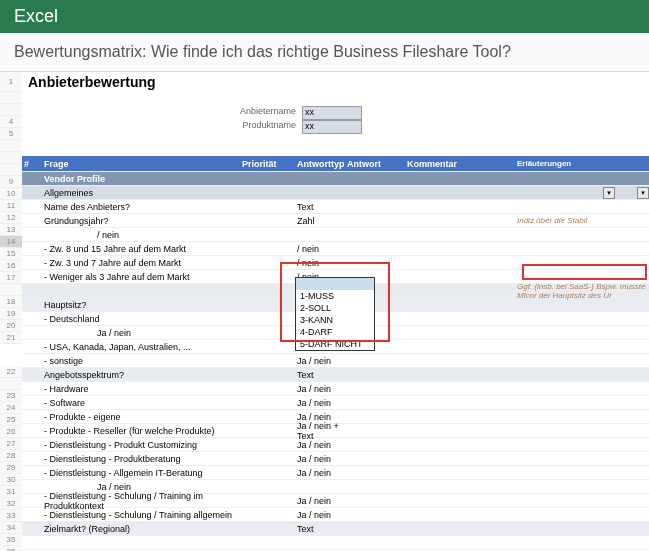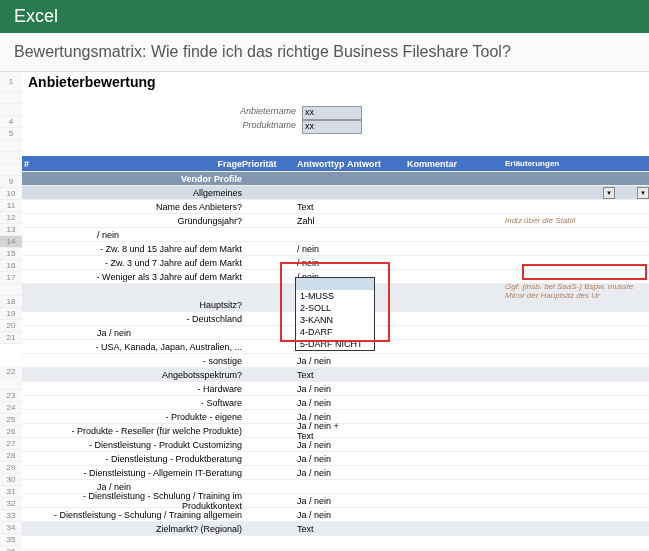--- a/index.html
+++ b/index.html
@@ -7,29 +7,29 @@
 .titlebar { background: #2a7a4f; color: #fff; padding: 6px 14px; font-size: 18px; font-weight: 300; }
 .subtitle { padding: 10px 14px; font-size: 16px; color: #555; background: #fafafa; border-bottom: 1px solid #ddd; }
 .sheet { position: relative; }
 .grid { margin-left: 22px; }
 .row { display: flex; height: 14px; border-bottom: 1px solid #eee; font-size: 9px; align-items: center; }
 .row.hdr { background: #4472c4; color: #fff; font-weight: bold; height: 16px; }
 .row.section { background: #8497b0; color: #fff; font-weight: bold; }
 .row.sub { background: #d6dce5; }
 .row.gray { background: #e8ebf0; }
 .c-num { width: 20px; padding-left: 2px; }
-.c-frage { width: 200px; padding-left: 2px; text-align: right; }
+.c-frage { width: 200px; padding-left: 2px; }
 .c-prio { width: 55px; }
 .c-atyp { width: 50px; }
 .c-ant { width: 60px; }
-.c-komm { width: 98px; }
+.c-komm { width: 110px; }
 .c-erl { flex: 1; font-size: 8px; color: #888; font-style: italic; }
 .title-row { height: 20px; font-size: 14px; font-weight: bold; padding-left: 6px; display: flex; align-items: center; }
 .meta-row { display: flex; height: 14px; font-size: 9px; }
-.meta-lbl { width: 280px; text-align: right; padding-right: 6px; font-style: italic; color: #666; }
+.meta-lbl { width: 280px; text-align: right; padding-right: 6px; color: #666; }
 .meta-val { width: 60px; background: #d6dce5; border: 1px solid #999; padding-left: 2px; }
 .dd-arrow { width: 12px; height: 12px; background: #e8e8e8; border: 1px solid #888; display: inline-flex; align-items: center; justify-content: center; font-size: 7px; margin-left: 2px; }
 .dropdown-open { position: absolute; left: 295px; top: 205px; width: 80px; background: #fff; border: 1px solid #333; z-index: 10; }
 .dropdown-open div { padding: 1px 4px; font-size: 9px; }
 .red-box-1 { position: absolute; left: 280px; top: 190px; width: 110px; height: 80px; border: 2px solid #e03030; z-index: 11; pointer-events: none; }
 .red-box-2 { position: absolute; right: 2px; top: 192px; width: 125px; height: 16px; border: 2px solid #e03030; z-index: 11; pointer-events: none; }
 .tabs { position: absolute; bottom: 0; left: 0; right: 0; height: 20px; background: #f3f3f3; border-top: 1px solid #ccc; display: flex; align-items: center; padding-left: 22px; font-size: 9px; }
 .tab { padding: 3px 10px; border-right: 1px solid #ccc; color: #555; cursor: pointer; }
 .tab.active { background: #fff; border-bottom: 2px solid #2a7a4f; color: #2a7a4f; font-weight: bold; }
 .tab-add { width: 16px; height: 16px; border: 1px solid #aaa; border-radius: 50%; display: flex; align-items: center; justify-content: center; margin-left: 8px; font-size: 10px; color: #888; }

